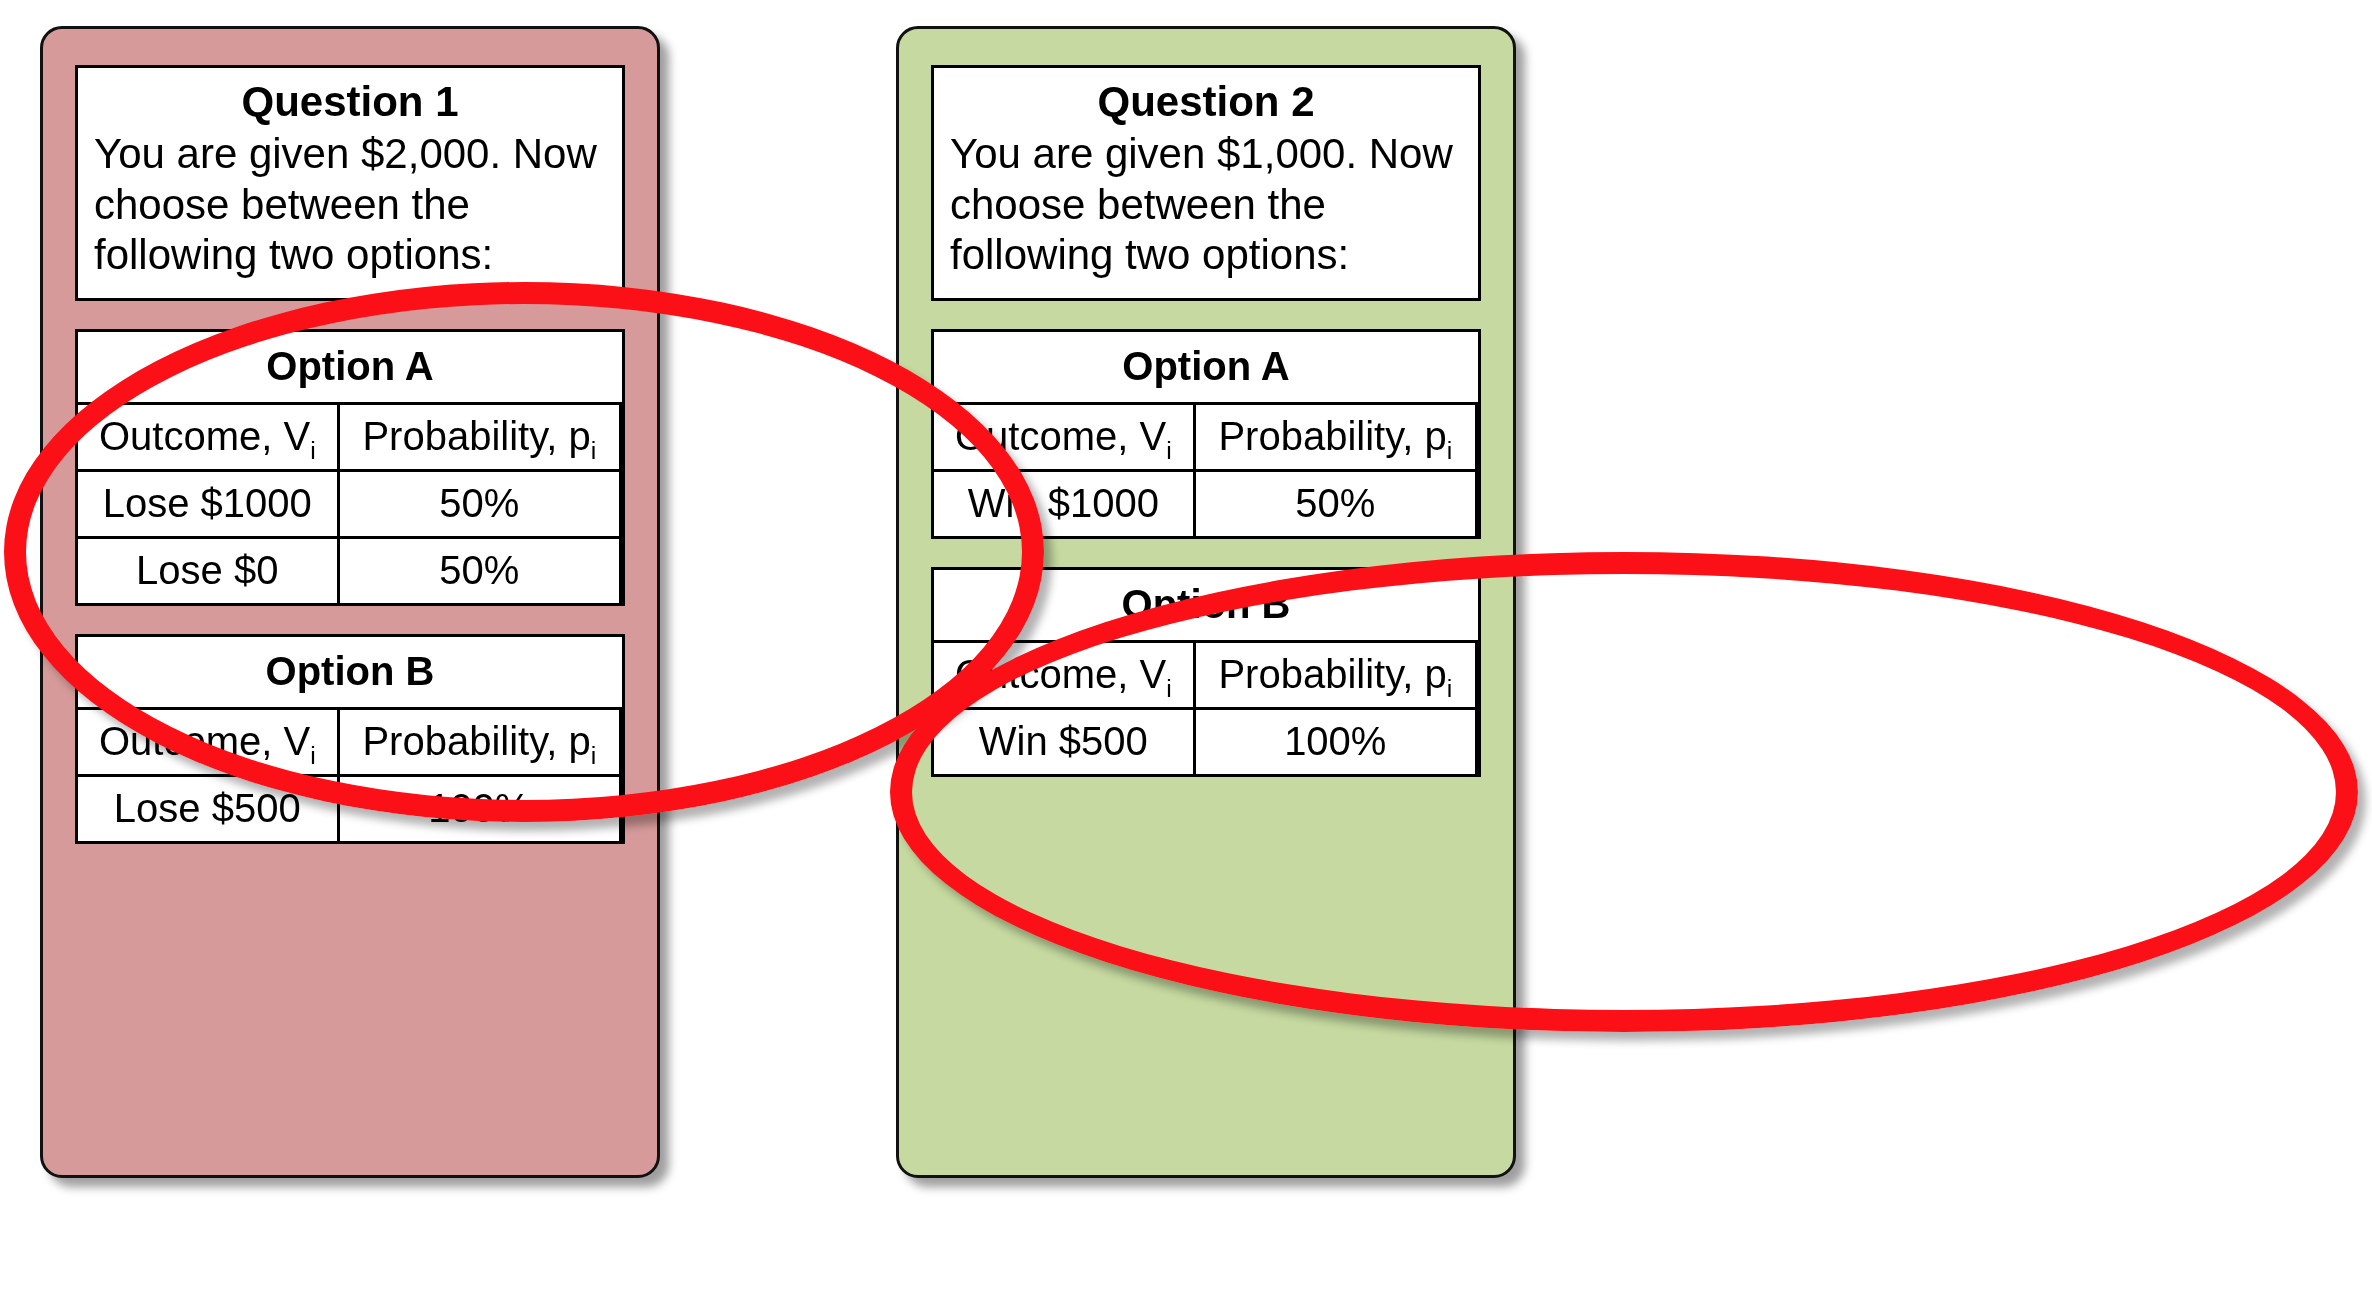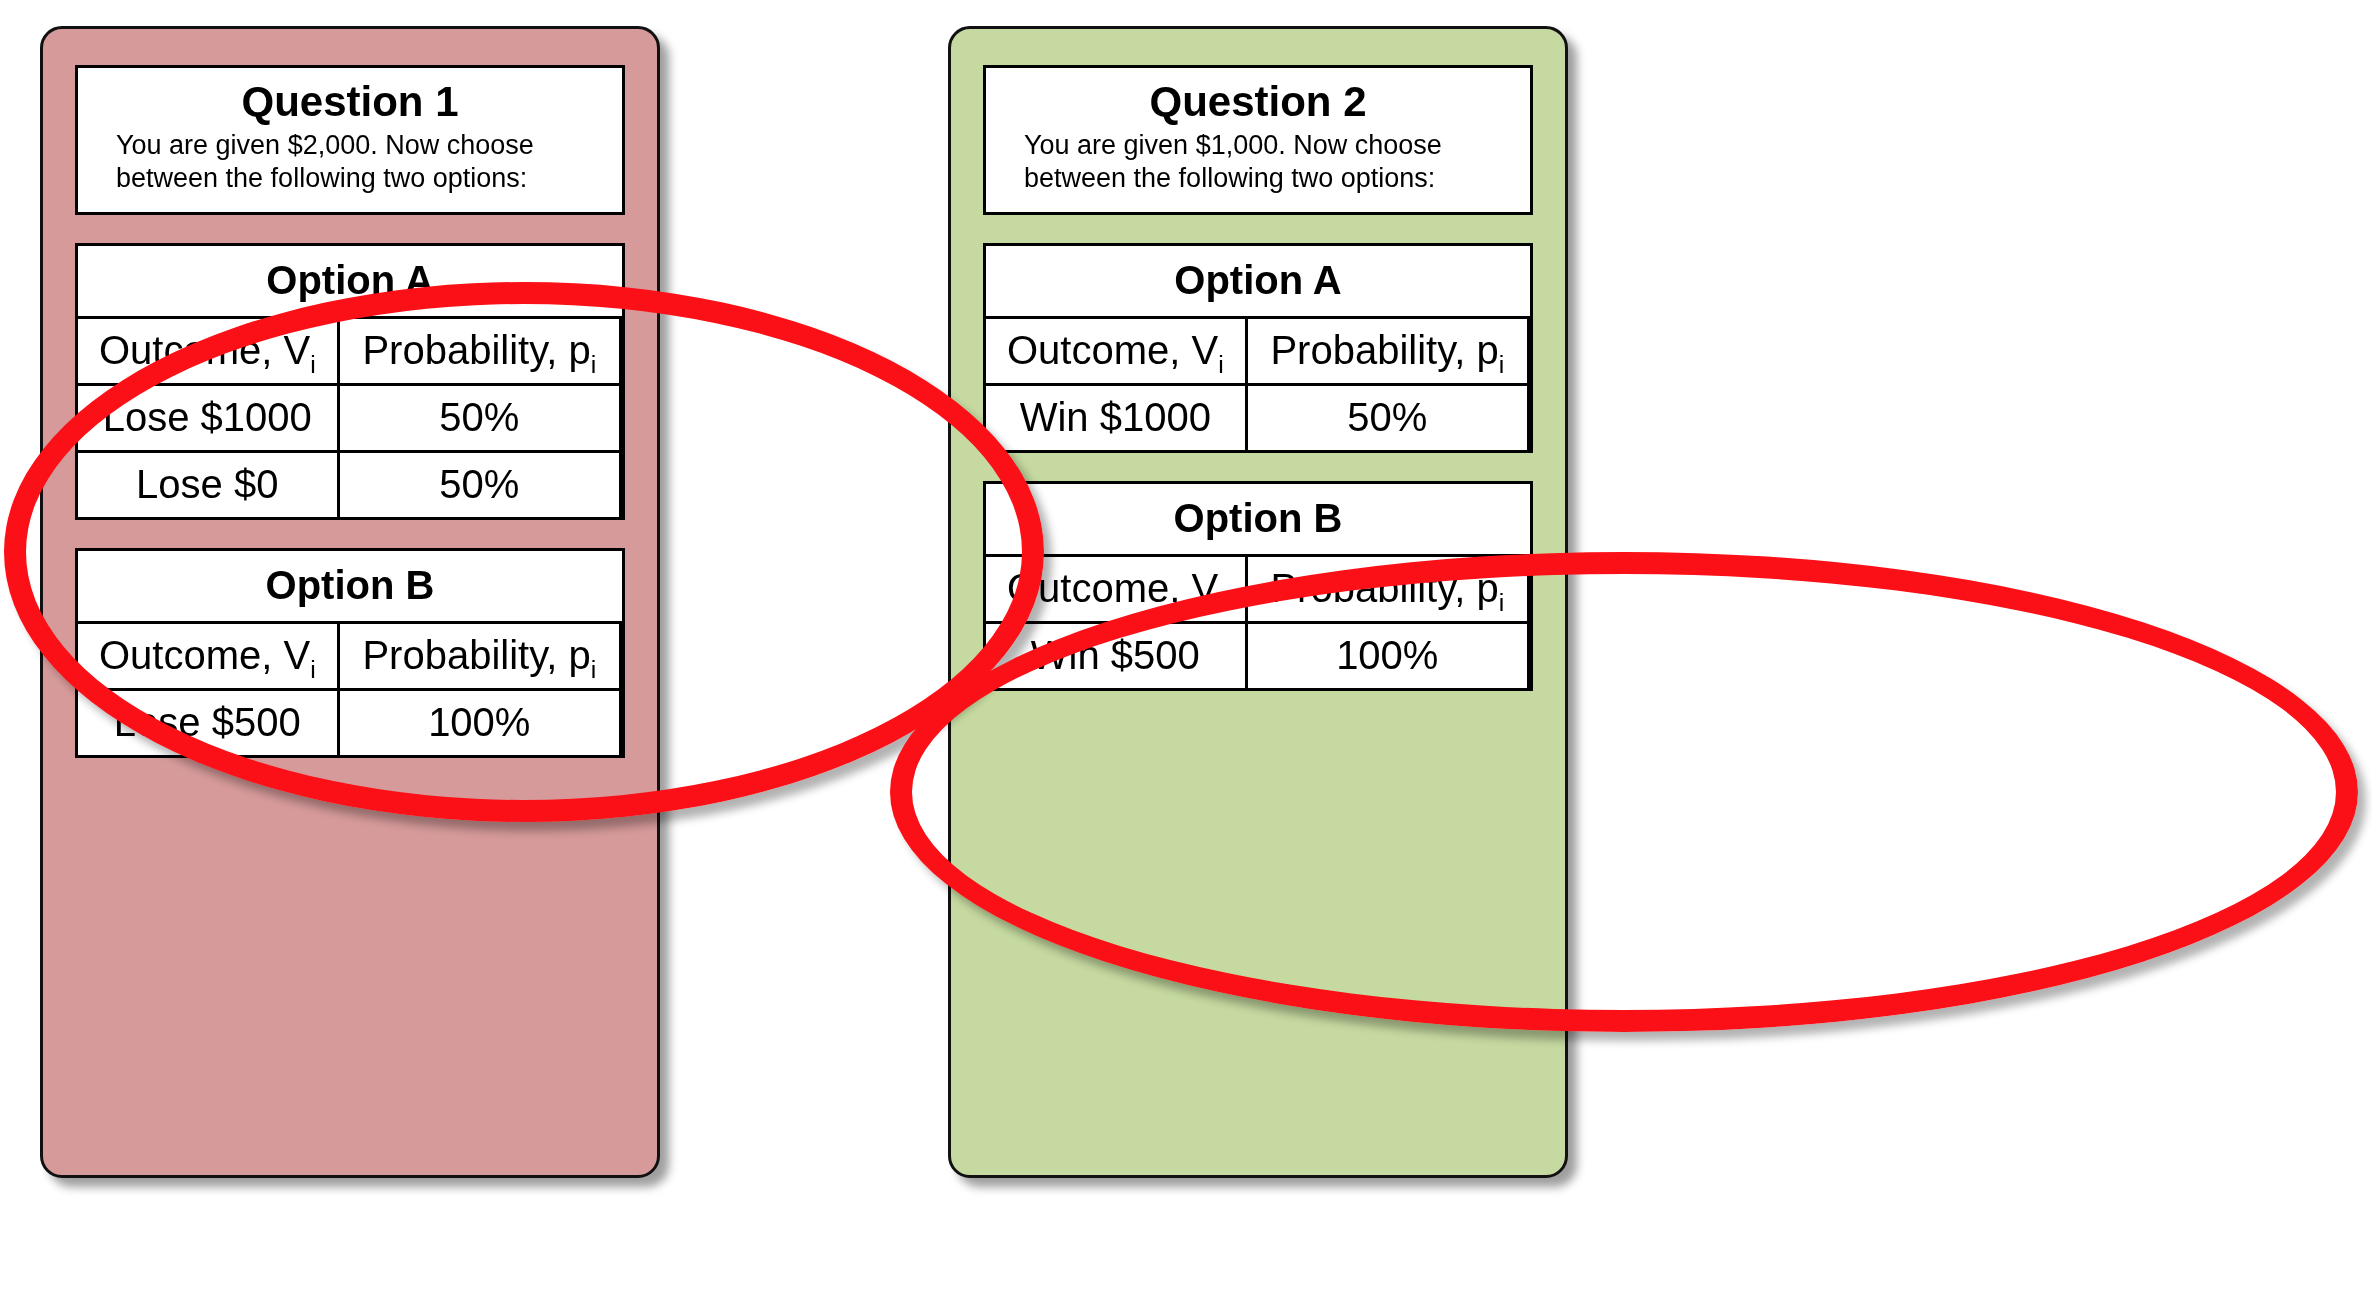--- a/index.html
+++ b/index.html
@@ -33,21 +33,21 @@
     padding: 36px 32px 40px 32px;
   }
   #panel-q1 {
     left: 40px;
     top: 26px;
     width: 620px;
     height: 1152px;
     background: #d69a9a;
   }
   #panel-q2 {
-    left: 948px;
+    left: 896px;
     top: 26px;
     width: 620px;
     height: 1152px;
     background: #c5d9a0;
   }
 
   
   .block {
     background: #ffffff;
     border: 3px solid #000000;
@@ -61,26 +61,25 @@
   }
   .prompt-title {
     font-weight: bold;
     font-size: 42px;
     text-align: center;
     line-height: 1.22;
     color: #000;
     white-space: nowrap;
   }
   .prompt-body {
-    font-size: 27px;
+    font-size: 42px;
     line-height: 1.20;
     color: #000;
     text-align: left;
     margin-top: 2px;
-    margin-left: 22px;
   }
 
   
   .opt-title {
     font-weight: bold;
     font-size: 40px;
     text-align: center;
     color: #000;
     padding: 14px 0 16px 0;
     border-bottom: 3px solid #000;

